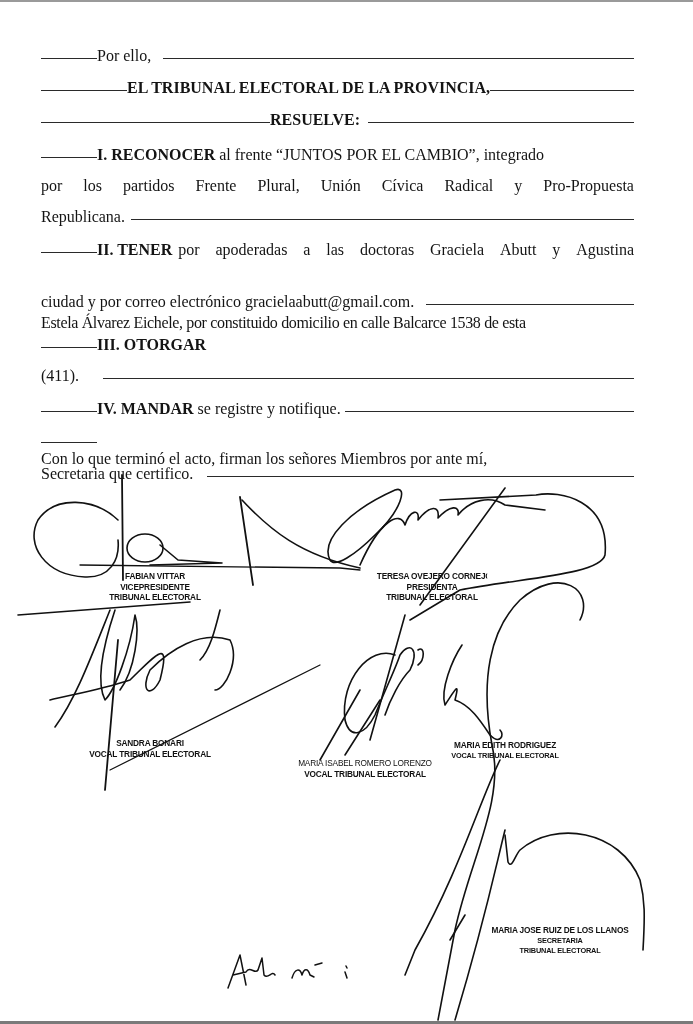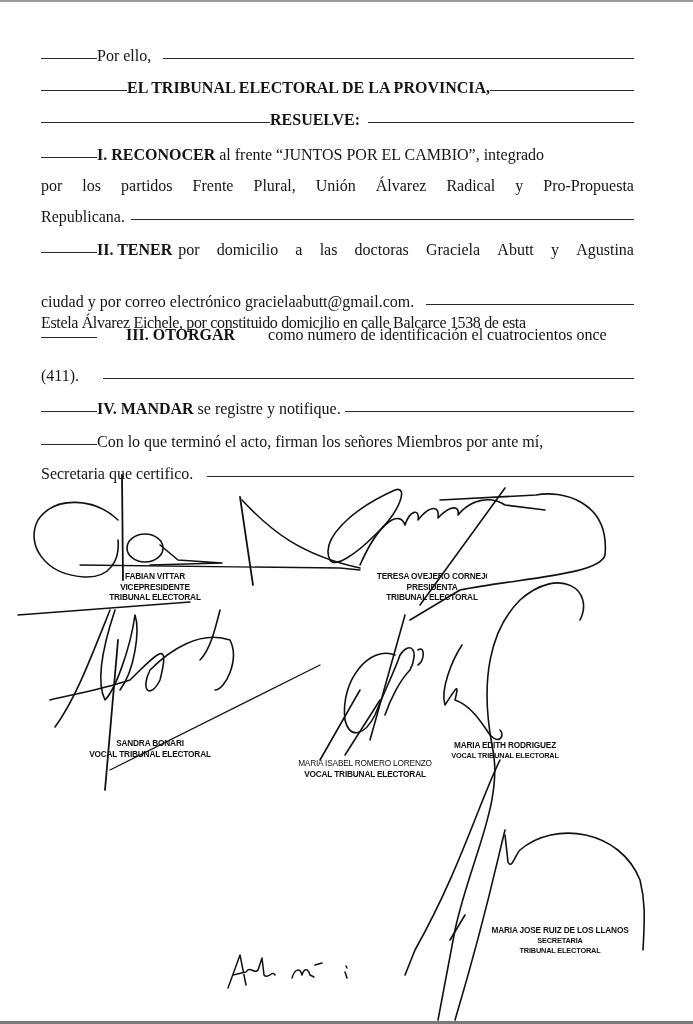--- a/index.html
+++ b/index.html
@@ -60,75 +60,74 @@
   <span class="b">I. RECONOCER</span>
   <span style="white-space:pre;"> al frente “JUNTOS POR EL CAMBIO”, integrado</span>
 </div>
 <div class="line justify" style="top:172px;">
   <span>por</span>
   <span>los</span>
   <span>partidos</span>
   <span>Frente</span>
   <span>Plural,</span>
   <span>Unión</span>
-  <span>Álvarez</span>
+  <span>Cívica</span>
   <span>Radical</span>
   <span>y</span>
   <span>Pro-Propuesta</span>
 </div>
 <div class="line" style="top:203px;text-align:center;">
   <span>Republicana.</span>
   <span style="width:6px;"></span>
   <span class="blank grow"></span>
 </div>
 
 <div class="line" style="top:236px;">
   <span class="blank" style="width:56px;"></span>
   <span class="b">II. TENER</span>
   <span style="flex:1; display:flex; justify-content:space-between; margin-left:6px;">
     <span>por</span>
-    <span>domicilio</span>
+    <span>apoderadas</span>
     <span>a</span>
     <span>las</span>
     <span>doctoras</span>
     <span>Graciela</span>
     <span>Abutt</span>
     <span>y</span>
     <span>Agustina</span>
   </span>
 </div>
 <div class="line" style="top:265px; letter-spacing:-0.35px;margin-top:44px;">
   <span>Estela Álvarez Eichele, por constituido domicilio en calle Balcarce 1538 de esta</span>
 </div>
 <div class="line" style="top:288px;">
   <span>ciudad y por correo electrónico gracielaabutt@gmail.com.</span>
   <span style="width:12px;"></span>
   <span class="blank grow"></span>
 </div>
 
-<div class="line" style="top:321px;gap:29px;">
+<div class="line" style="top:331px;">
   <span class="blank" style="width:56px;"></span>
   <span class="b">III. OTORGAR</span>
-  <span style="white-space:pre;"> como número de identificación el cuatrocientos once</span>
 </div>
 <div class="line" style="top:362px;justify-content:flex-end;">
   <span>(411).</span>
   <span style="width:24px;"></span>
   <span class="blank grow"></span>
 </div>
 
 <div class="line" style="top:395px;">
   <span class="blank" style="width:56px;"></span>
   <span class="b">IV. MANDAR</span>
   <span style="white-space:pre;"> se registre y notifique.</span>
   <span style="width:4px;"></span>
   <span class="blank grow"></span>
 </div>
 
-<div class="line" style="top:428px;">
+<div class="line" style="top:444px;flex-direction:column;">
   <span class="blank" style="width:56px;"></span>
   <span>Con lo que terminó el acto, firman los señores Miembros por ante mí,</span>
 </div>
 <div class="line" style="top:460px;">
   <span>Secretaria que certifico.</span>
   <span style="width:14px;"></span>
   <span class="blank grow"></span>
 </div>
 
 <svg class="sig-svg" viewBox="0 0 693 1024">

